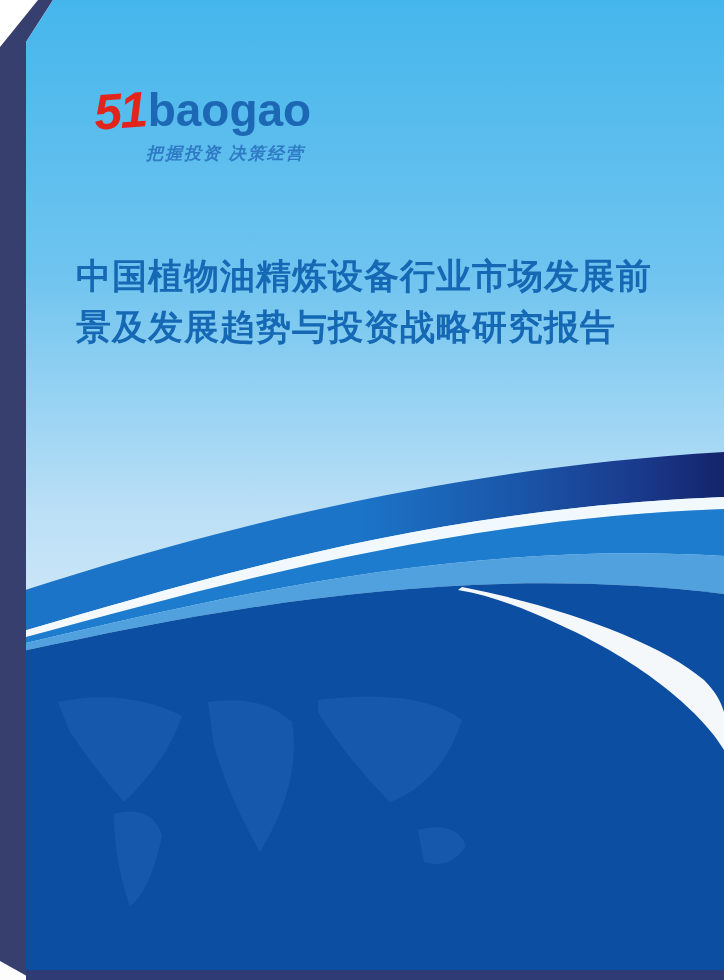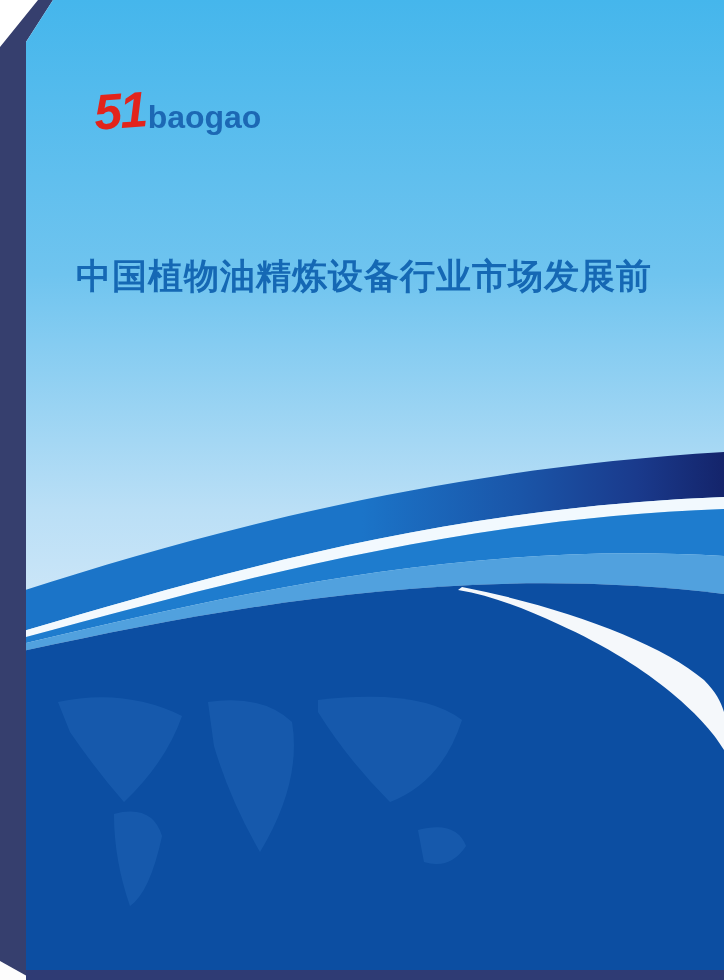--- a/index.html
+++ b/index.html
@@ -11,21 +11,21 @@
   .bg-svg{position:absolute;inset:0;width:724px;height:980px;display:block;}
 
   
   .logo{position:absolute;left:94px;top:86px;}
   .logo-row{display:flex;align-items:flex-end;line-height:1;}
   .logo-num{
     color:#E2241B;font-size:50px;font-weight:bold;font-style:italic;
     letter-spacing:-2px;transform:rotate(-4deg);margin-right:2px;
   }
   .logo-name{
-    color:#1C68B4;font-size:32px;font-weight:bold;letter-spacing:0px;
+    color:#1C68B4;font-size:46px;font-weight:bold;letter-spacing:0px;
     padding-bottom:3px;
   }
   .logo-tagline{
     margin-top:6px;margin-left:52px;
     color:#2F7AC4;font-size:17px;font-weight:bold;font-style:italic;
     letter-spacing:2px;
   }
 
   
   .title{
@@ -90,19 +90,21 @@
 
       <rect x="26" y="970" width="698" height="10" fill="#2F3B74"></rect>
     </g>
   </svg>
 
   <div class="logo">
     <div class="logo-row">
       <span class="logo-num">51</span>
       <span class="logo-name">baogao</span>
     </div>
+    <div class="logo-tagline">把握投资 决策经营</div>
   </div>
 
   <div class="title">
     <div>中国植物油精炼设备行业市场发展前</div>
+    <div>景及发展趋势与投资战略研究报告</div>
   </div>
 
 </div>
 
 </body></html>

